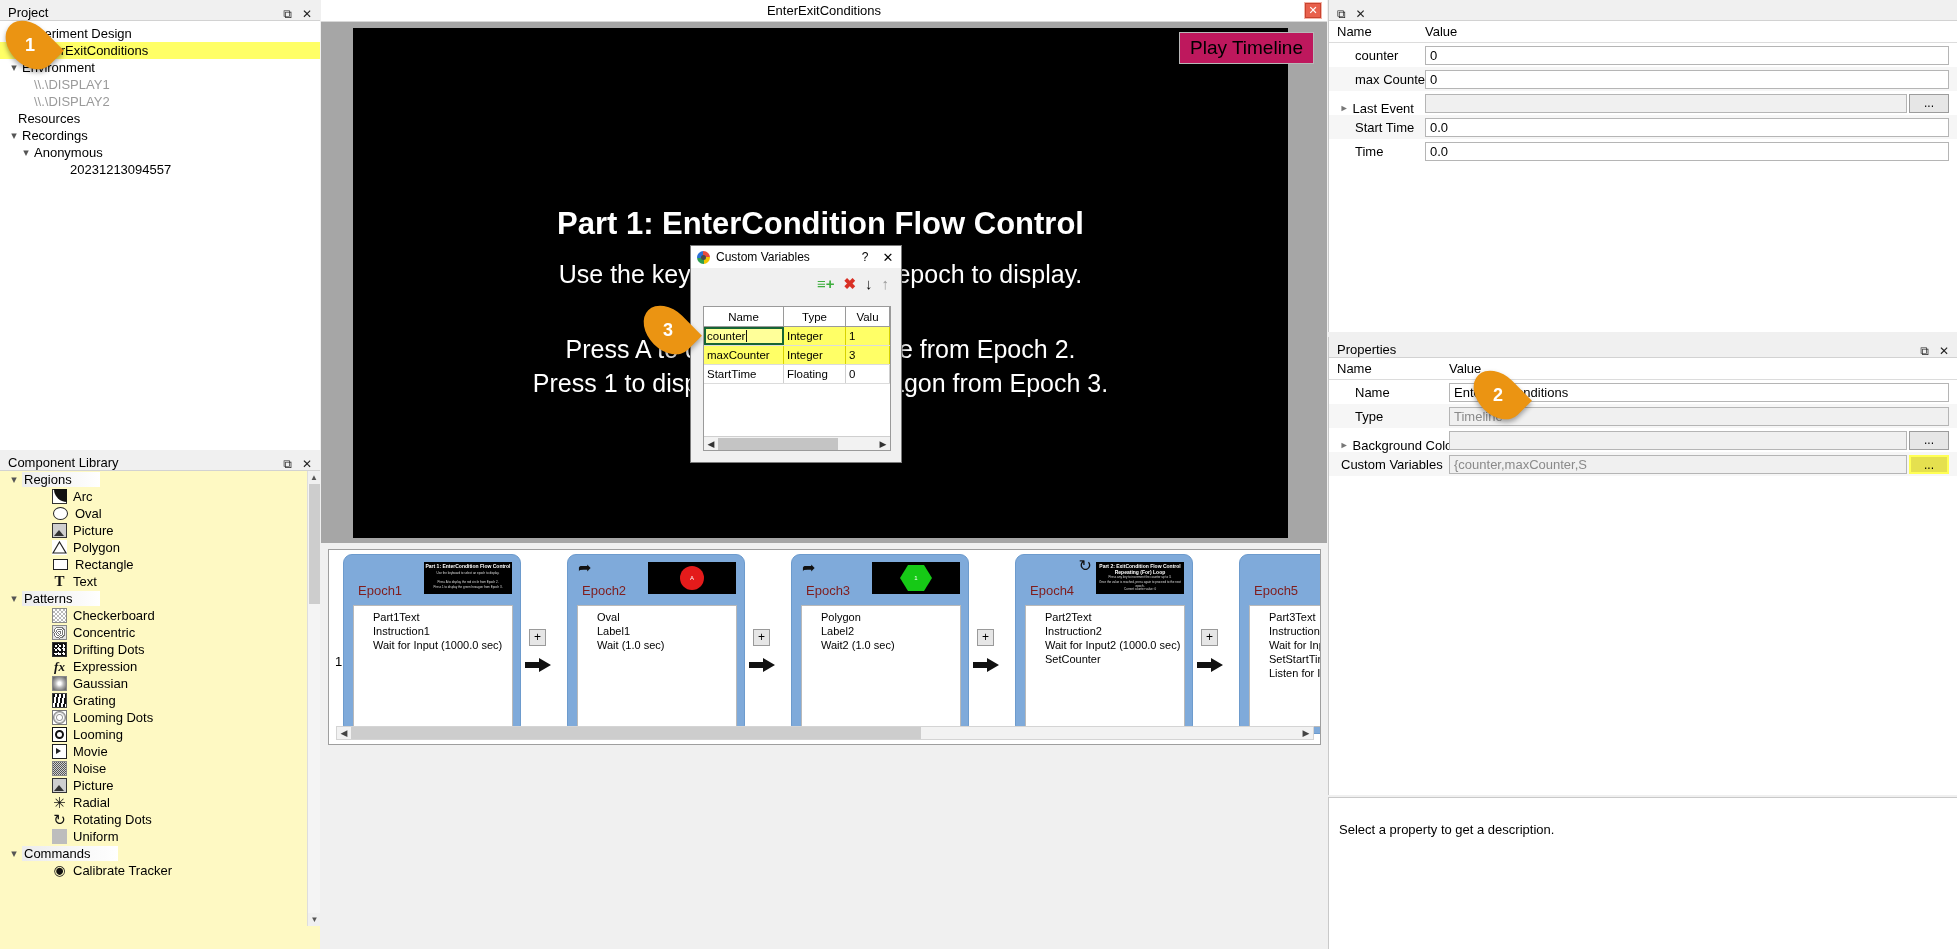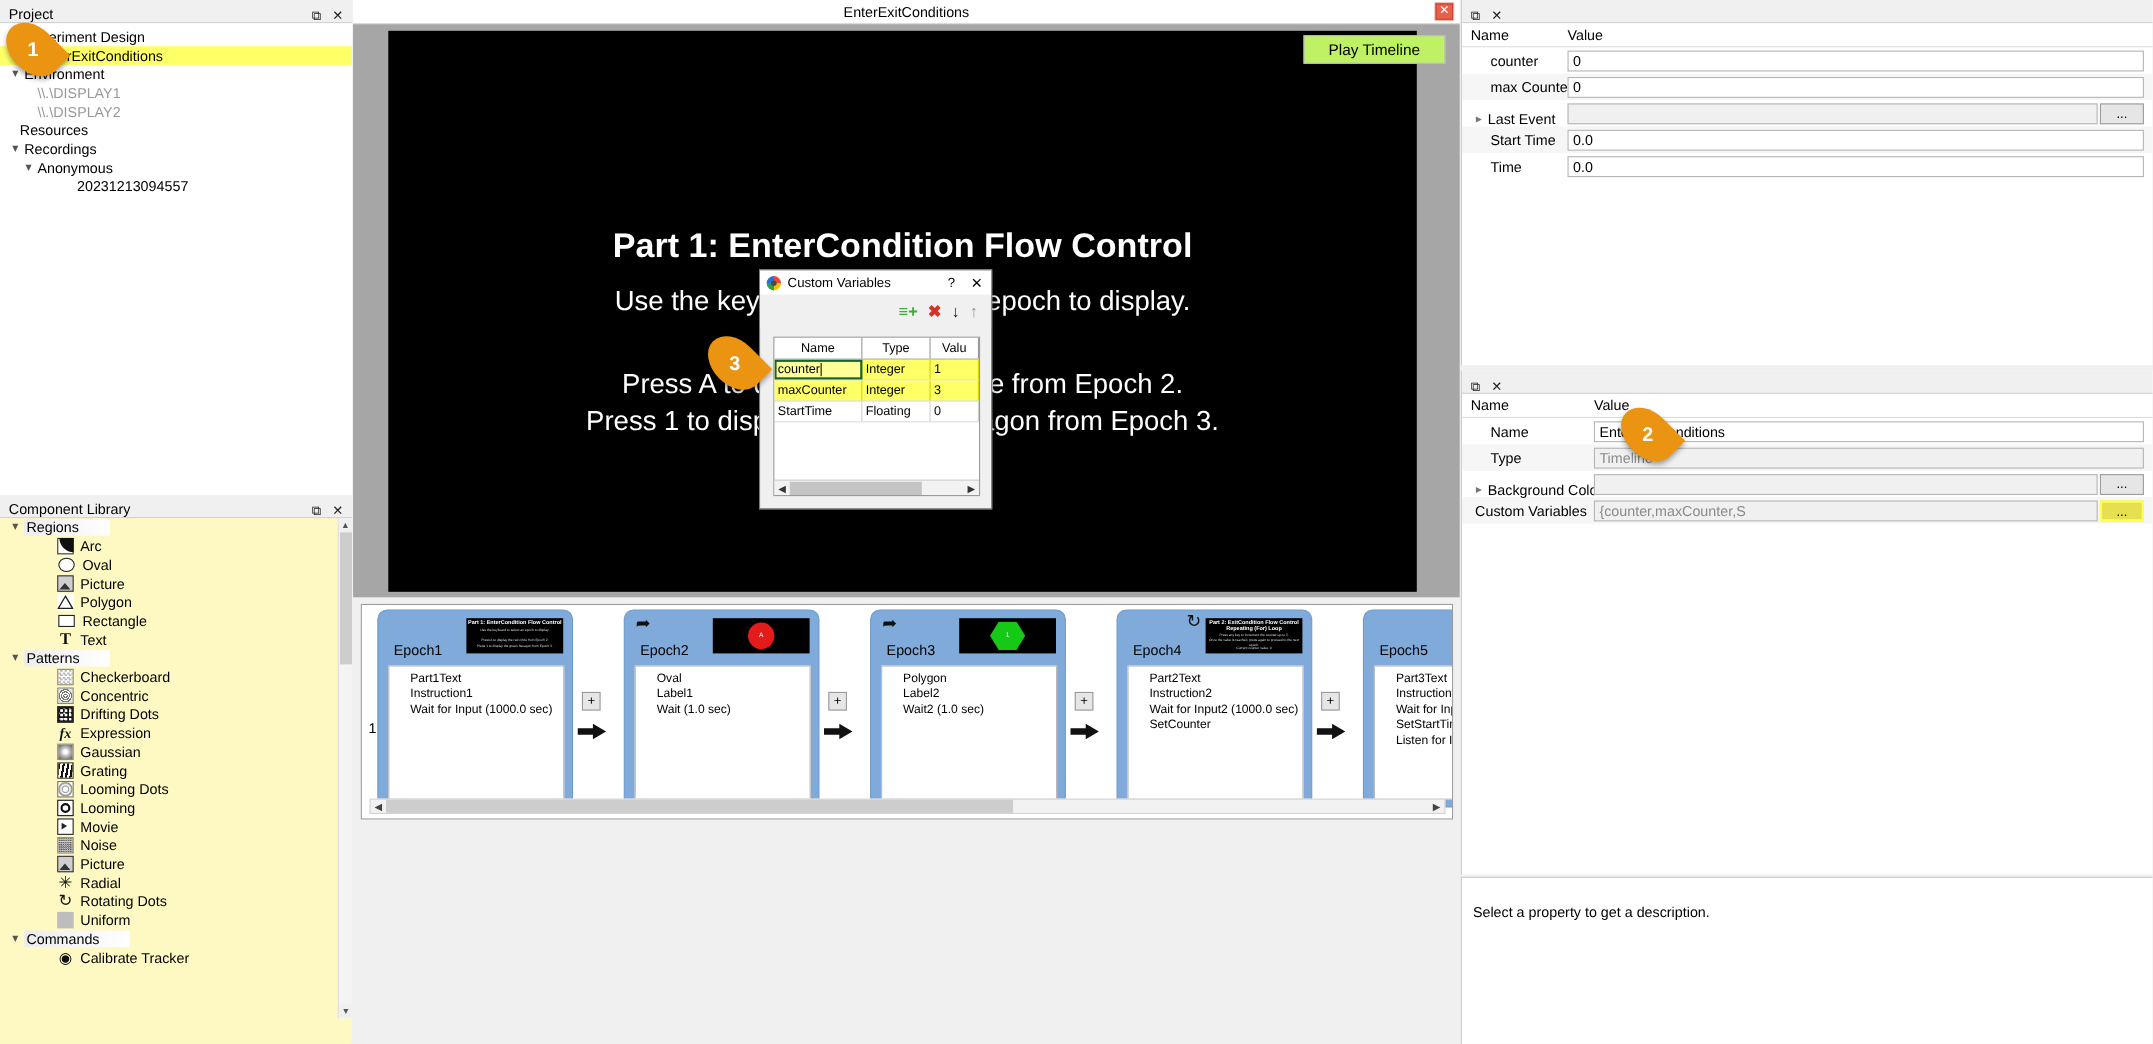--- a/index.html
+++ b/index.html
@@ -118,21 +118,21 @@
     font-size:11px; line-height:13px; text-align:center;
     box-shadow: 0 0 0 1px #f3b4a8;
   }
   .stage-wrap { position:absolute; top:22px; left:0; right:0; height:521px; background:#a6a6a6; }
   .stage {
     position:absolute; left:32px; top:6px; width:935px; height:510px; background:#000;
     overflow:hidden;
   }
   .play-btn {
     position:absolute; right:13px; top:10px;
-    background:#bef264; border:1px solid #b8b8b8; padding:4px 22px; font-size:14px;
+    background:#be185d; border:1px solid #b8b8b8; padding:4px 10px; font-size:19px;
   }
   .stage-title {
     position:absolute; top:178px; left:0; right:0; text-align:center;
     color:#fff; font-weight:bold; font-size:31px; letter-spacing:0px;
   }
   .stage-sub {
     position:absolute; top:232px; left:0; right:0; text-align:center;
     color:#fff; font-size:25px;
   }
   .stage-l1 { position:absolute; top:307px; left:0; right:0; text-align:center; color:#fff; font-size:25px; }
@@ -143,21 +143,21 @@
     position:absolute; top:549px; left:7px; right:6px; height:196px;
     background:#fff; border:1px solid #9e9e9e;
     overflow:hidden;
   }
   .tl-num { position:absolute; left:6px; top:104px; font-size:13px; }
   .epochs { position:absolute; left:14px; top:4px; display:flex; align-items:flex-start; }
   .epoch {
     width:178px; height:180px; background:#7faada; border-radius:9px;
     position:relative; border:1px solid #6d9bcd;
   }
-  .epoch .ename { position:absolute; left:14px; top:28px; font-size:13px; color:#000000; }
+  .epoch .ename { position:absolute; left:14px; top:28px; font-size:13px; color:#7f1d1d; }
   .epoch .ethumb { position:absolute; right:8px; top:7px; width:88px; height:32px; background:#000; overflow:hidden; }
   .epoch .ebody {
     position:absolute; left:9px; top:50px; width:160px; height:122px;
     background:#fff; border:1px solid #b9b9b9;
     padding:4px 0 0 19px; font-size:11px; line-height:14px;
   }
   .epoch .loopico { position:absolute; left:10px; top:5px; font-size:16px; color:#111; line-height:1; }
   .epoch .loopico.circ { left:auto; right:100px; top:3px; }
   .conn { width:46px; height:180px; position:relative; }
   .conn .plus {
@@ -663,20 +663,21 @@
       <div class="prow">
         <div class="k">Time</div>
         <div class="v">
             <div class="ifield">0.0</div>
           </div>
       </div>
     </div>
 
     <div class="props-panel">
       <div class="panel-title">
+        <span class="ttl">Properties</span>
         <span class="btns">
           <span>⧉</span>
           <span>✕</span>
         </span>
       </div>
       <div class="grid-head">
         <div class="c1">Name</div>
         <div class="c2">Value</div>
       </div>
 

